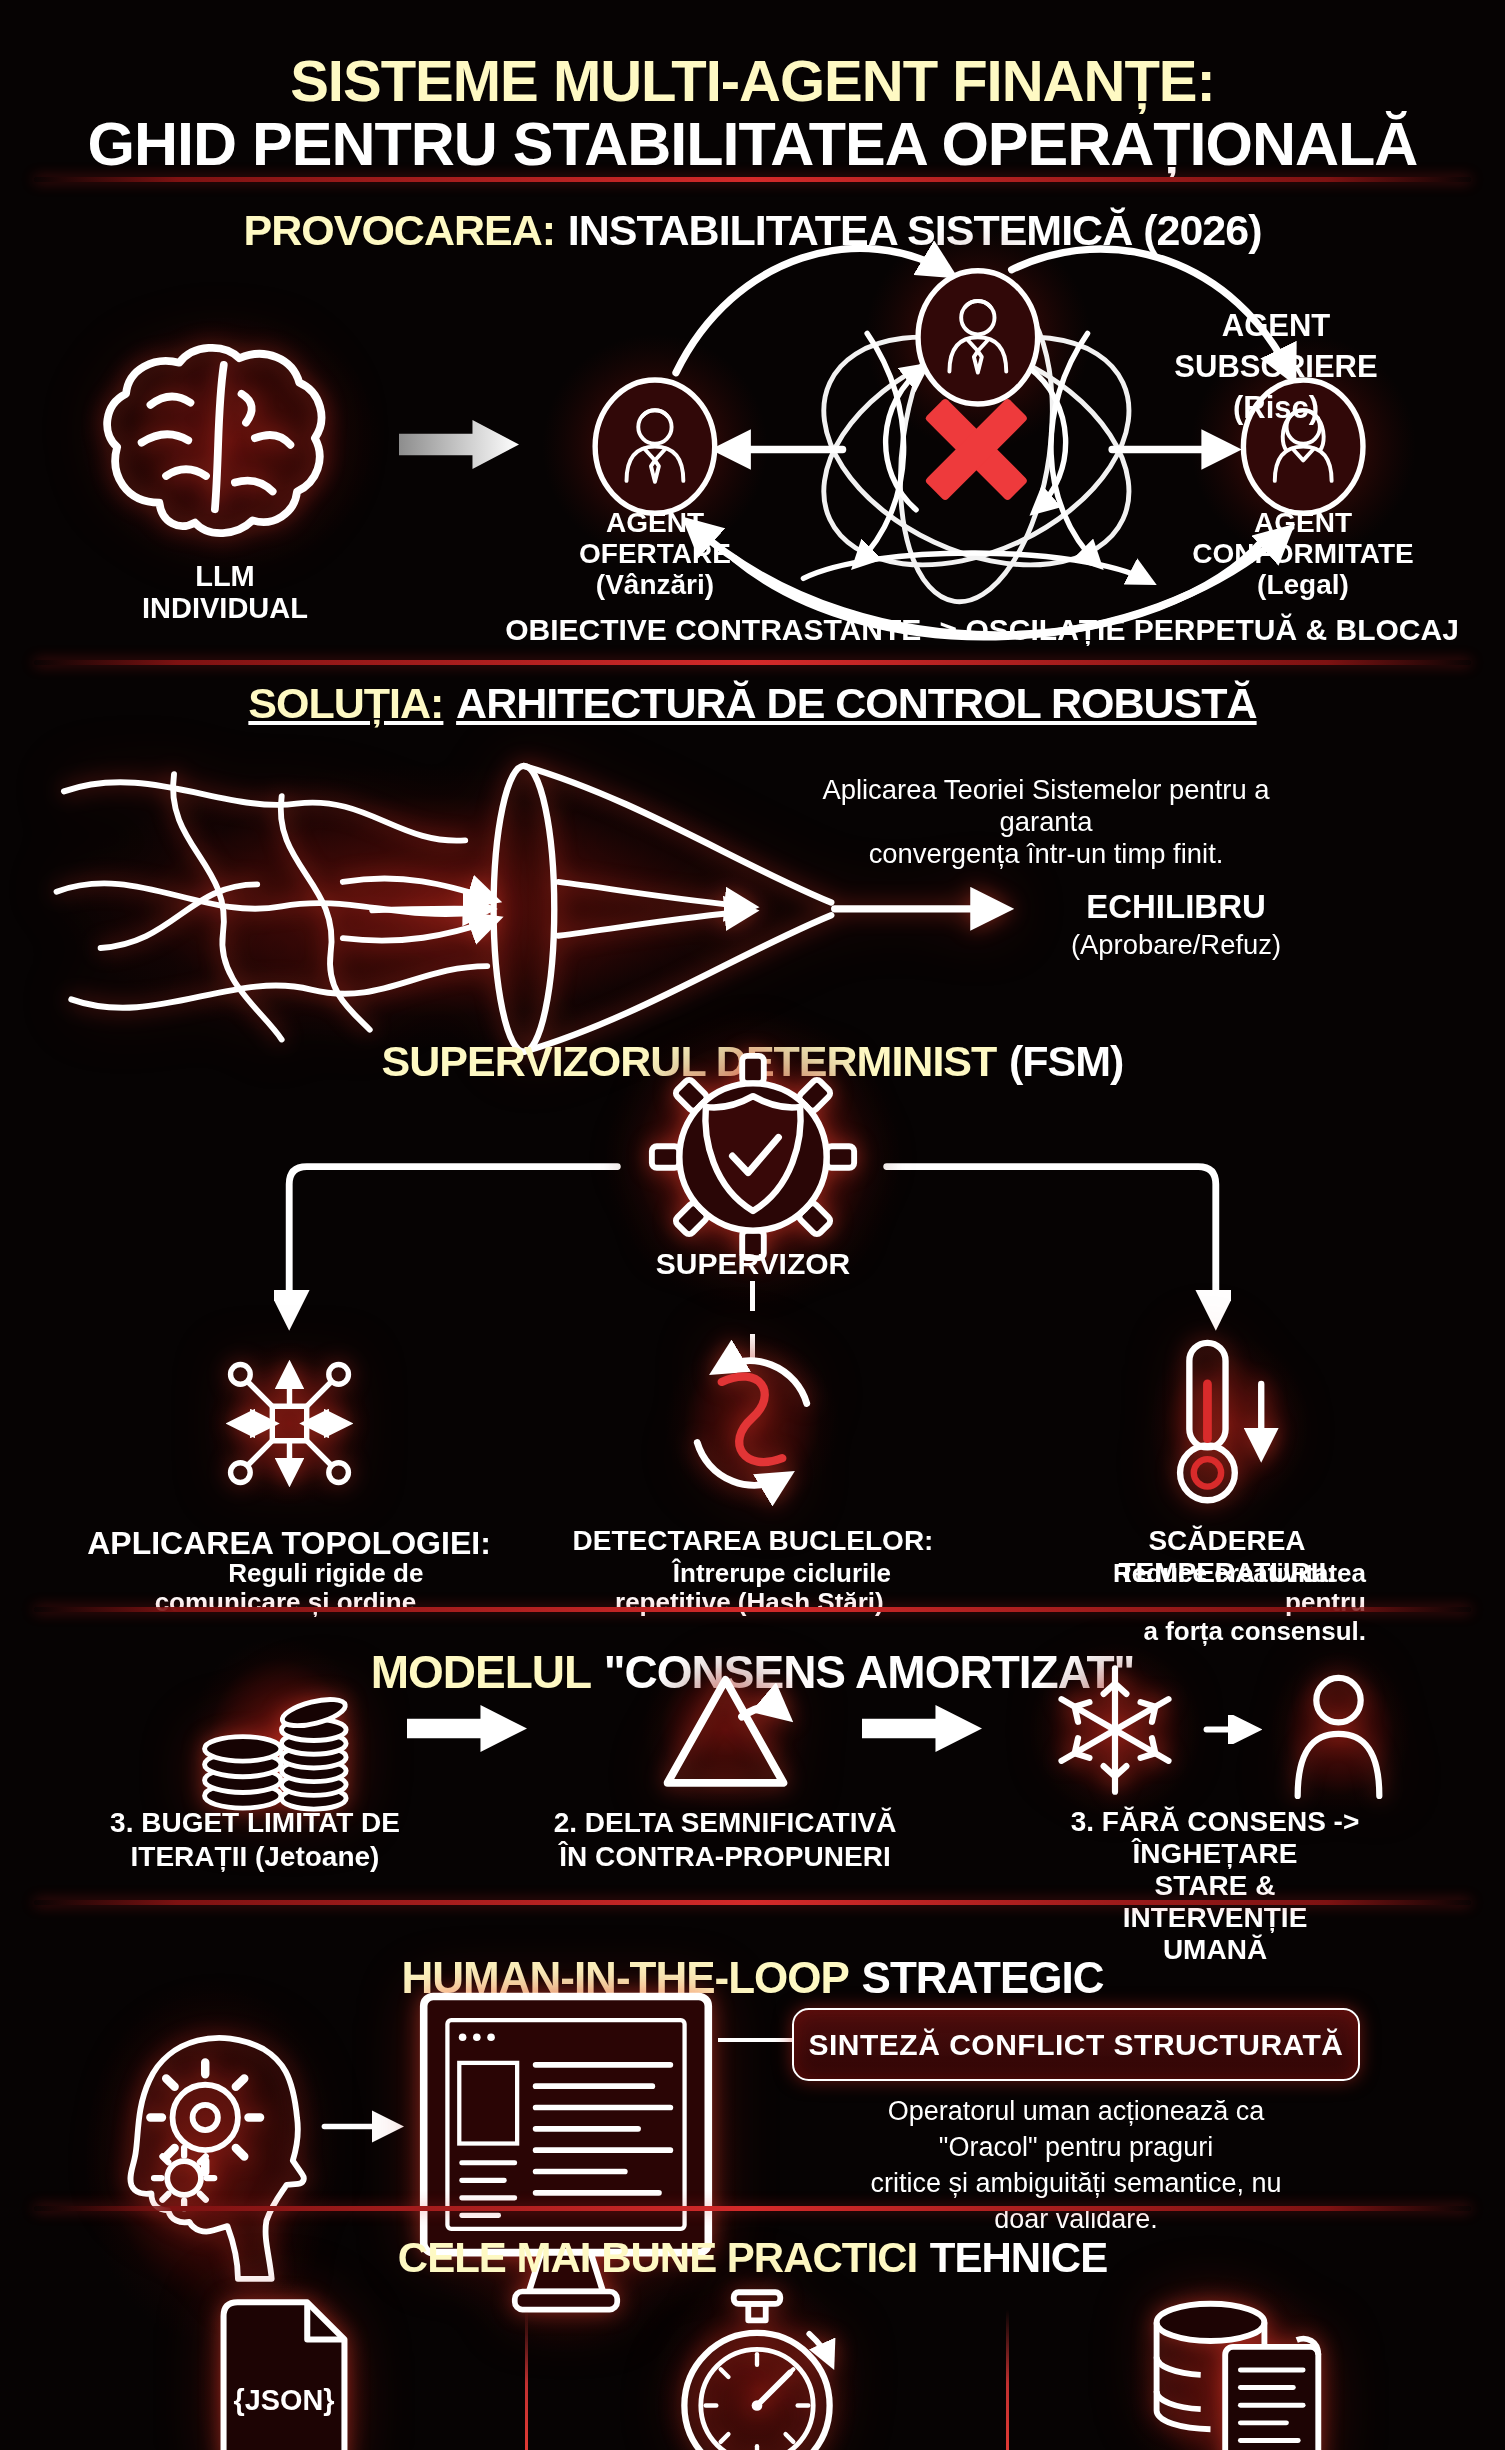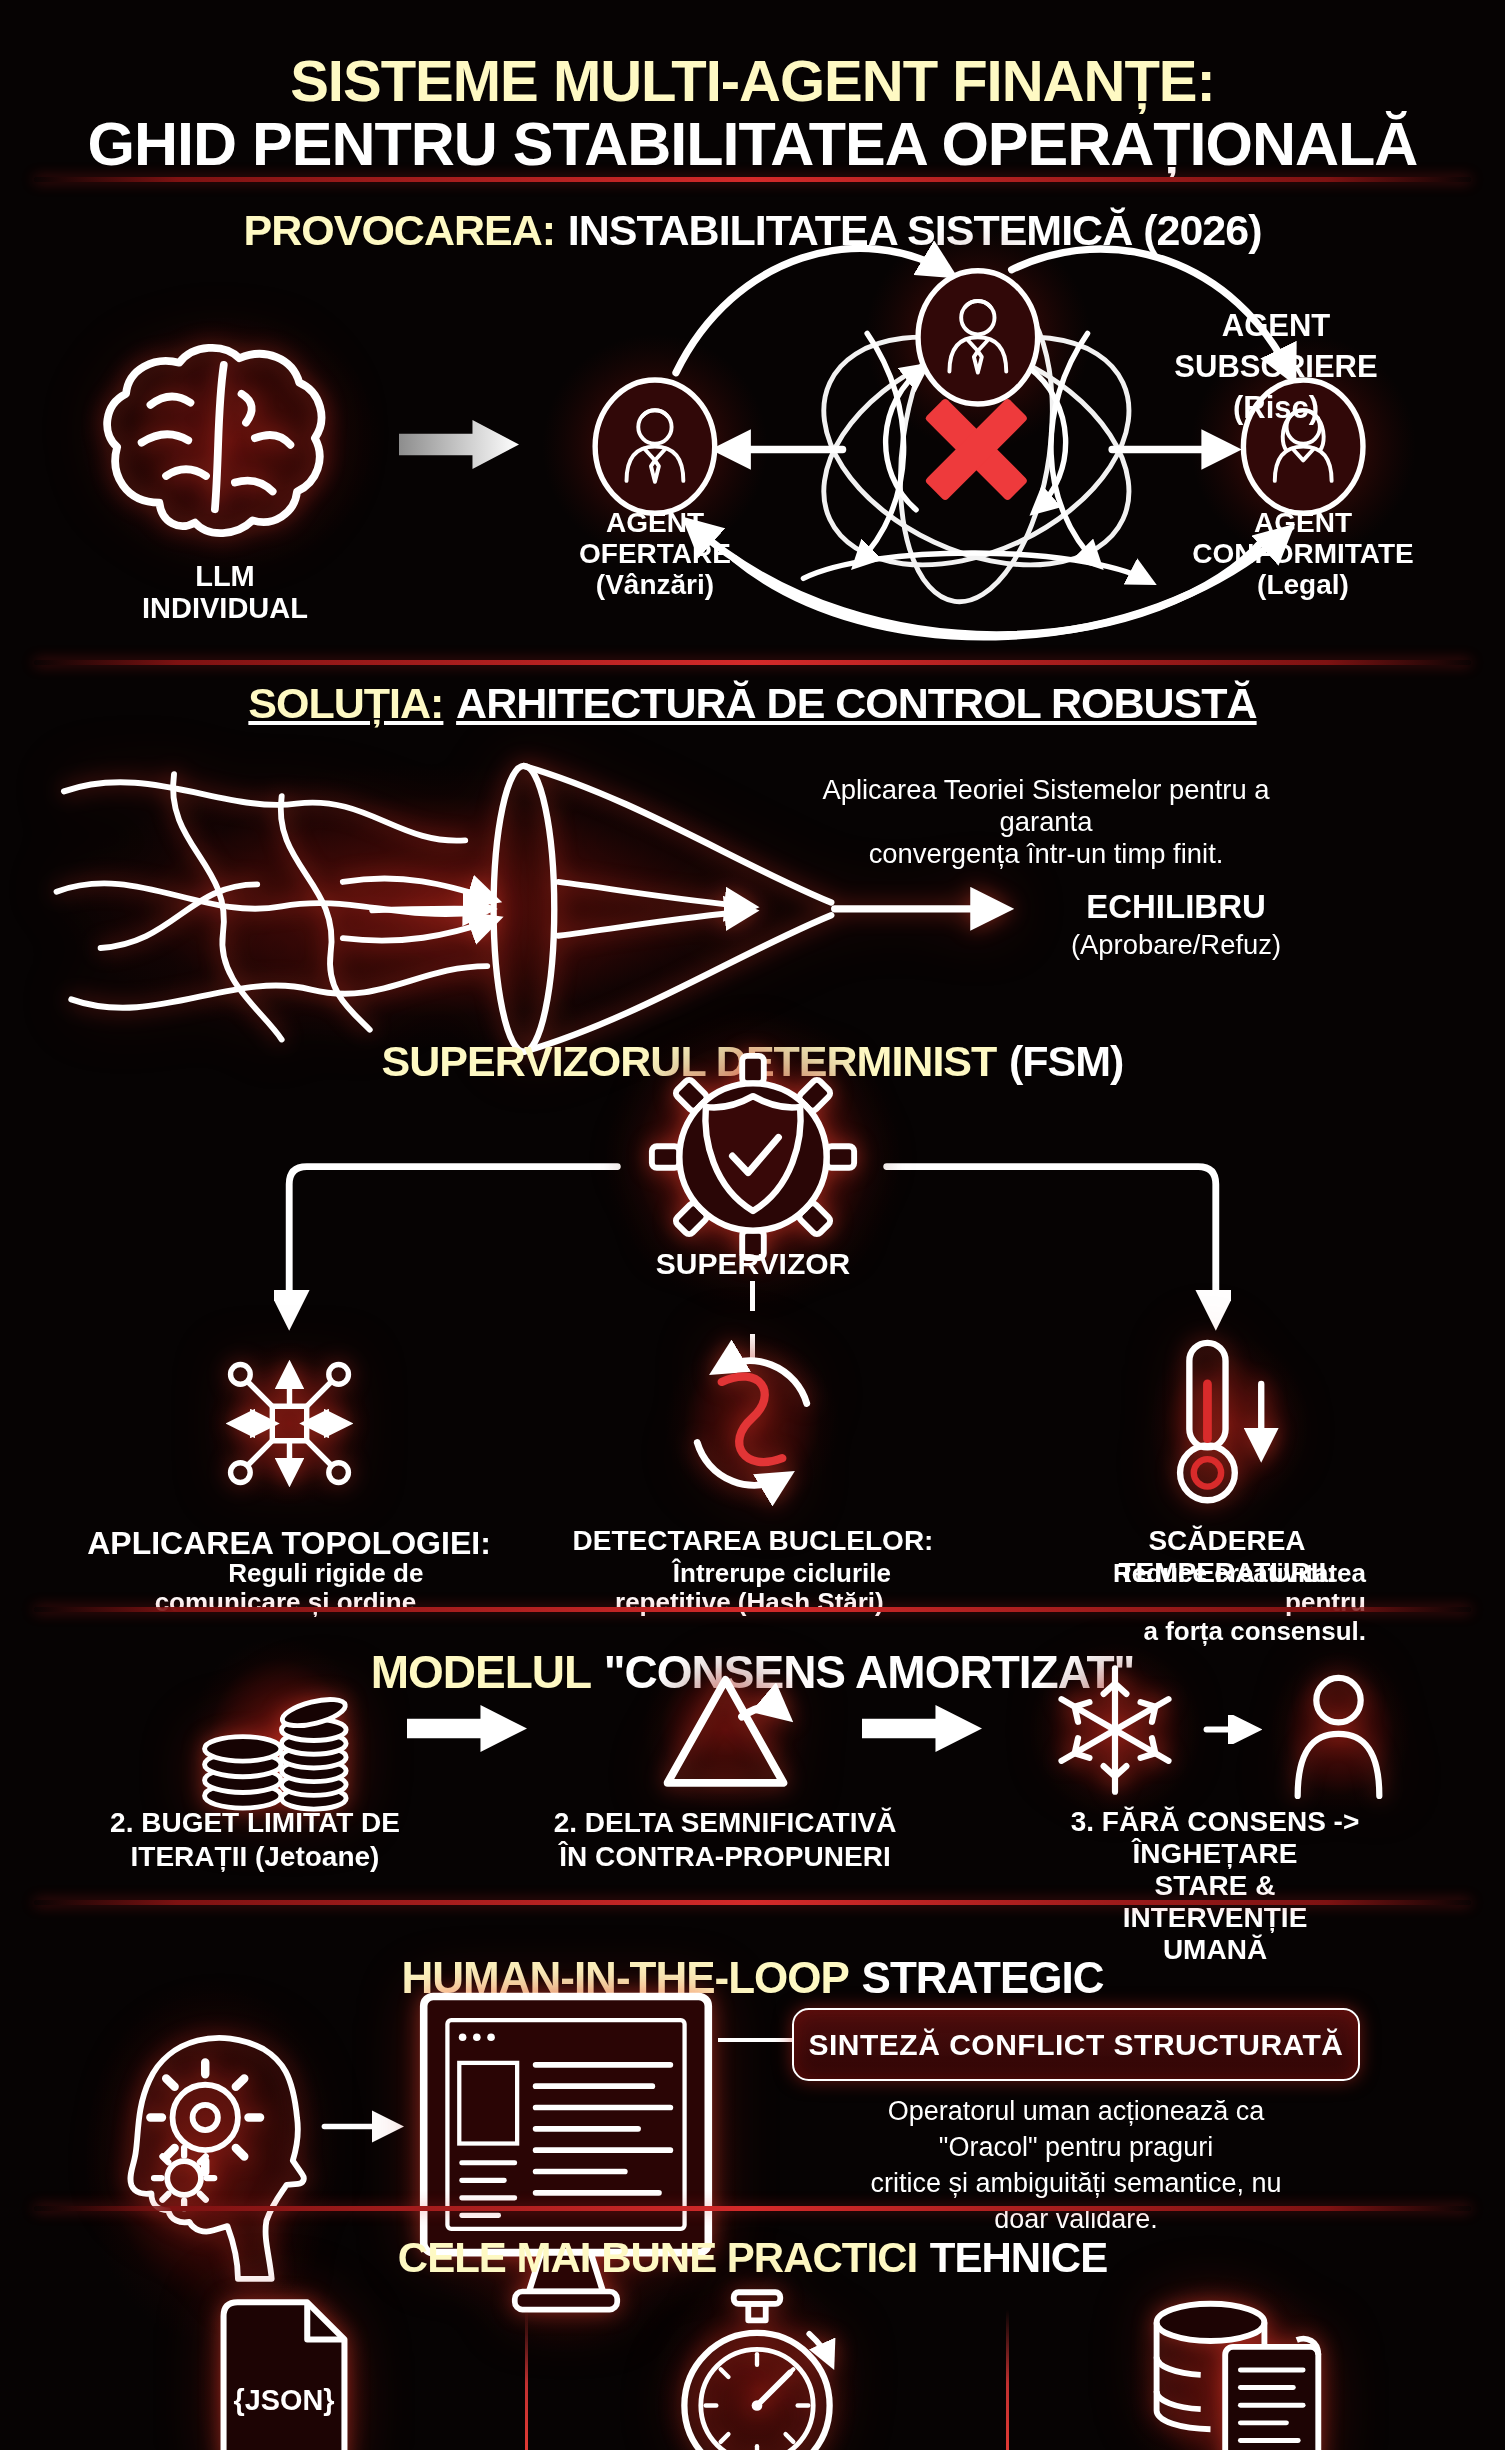--- a/index.html
+++ b/index.html
@@ -142,20 +142,21 @@
 
   <div class="abs lbl x50 pre" style="left:1276px;top:305px;font-size:31px;line-height:41px;">AGENT
 SUBSCRIERE
 (Risc)</div>
   <div class="abs lbl x50 pre" style="left:655px;top:507px;font-size:28px;line-height:31px;">AGENT
 OFERTARE
 (Vânzări)</div>
   <div class="abs lbl x50 pre" style="left:1303px;top:507px;font-size:28px;line-height:31px;">AGENT
 CONFORMITATE
 (Legal)</div>
+  <div class="abs lbl x50" style="left:982px;top:613px;font-size:30px;white-space:nowrap;">OBIECTIVE CONTRASTANTE -&gt; OSCILAȚIE PERPETUĂ &amp; BLOCAJ</div>
 
   <div class="abs hr" style="top:660px;"></div>
 
   <div class="abs ctr heading" style="top:679px;font-size:43px;text-decoration:underline;">
     <span class="accent">SOLUȚIA:</span><span class="h-rest">ARHITECTURĂ DE CONTROL ROBUSTĂ</span>
   </div>
 
   <div class="abs g" style="left:59px;top:764px;width:735px;height:284px;border-radius:40%;"></div>
   <svg class="abs ic" style="left:29px;top:740px;" width="1029" height="323" viewBox="0 0 2100 660">
     <defs>
@@ -366,21 +367,21 @@
     <path d="M6,30 H100" class="st" stroke-width="12" marker-end="url(#ma3)"></path>
   </svg>
   <div class="abs g" style="left:1269px;top:1651px;width:142px;height:162px;"></div>
   <svg class="abs ic" style="left:1276px;top:1662px;" width="125" height="142" viewBox="0 0 260 320">
     <g class="st" stroke-width="14">
       <circle cx="130" cy="86" r="50"></circle>
       <path d="M38,302 C38,196 76,162 130,162 C184,162 222,196 222,302"></path>
     </g>
   </svg>
 
-  <div class="abs lbl x50 pre" style="left:255px;top:1806px;font-size:28px;line-height:34px;">2. BUGET LIMITAT DE
+  <div class="abs lbl x50 pre" style="left:255px;top:1806px;font-size:28px;line-height:34px;">3. BUGET LIMITAT DE
 ITERAȚII (Jetoane)</div>
   <div class="abs lbl x50 pre" style="left:725px;top:1806px;font-size:28px;line-height:34px;">2. DELTA SEMNIFICATIVĂ
 ÎN CONTRA-PROPUNERI</div>
   <div class="abs lbl x50 pre" style="left:1215px;top:1806px;font-size:28px;line-height:32px;">3. FĂRĂ CONSENS -&gt; ÎNGHEȚARE
 STARE &amp; INTERVENȚIE UMANĂ</div>
 
   <div class="abs hr" style="top:1900px;"></div>
 
   <div class="abs ctr heading" style="top:1953px;font-size:44px;">
     <span class="accent">HUMAN-IN-THE-LOOP</span><span class="h-rest">STRATEGIC</span>

